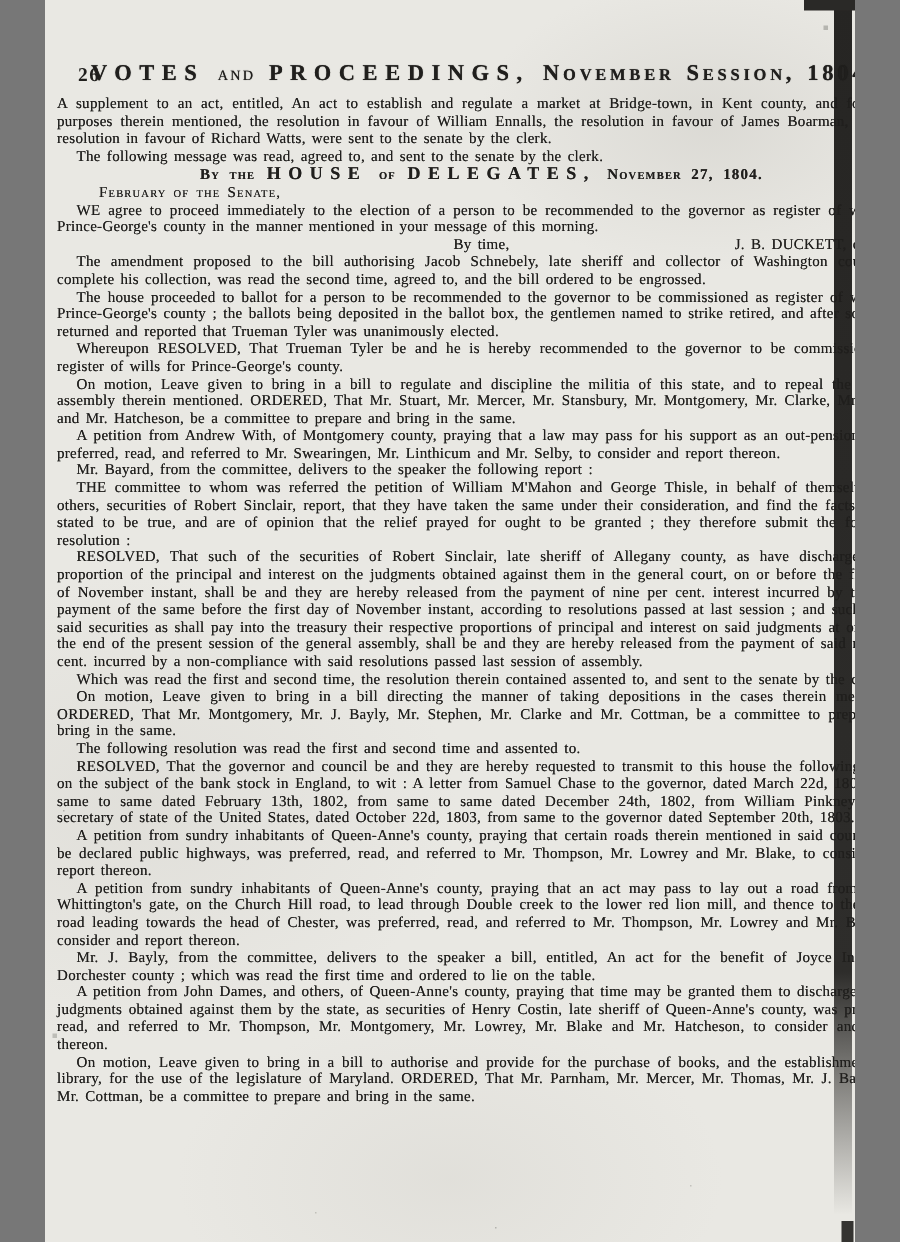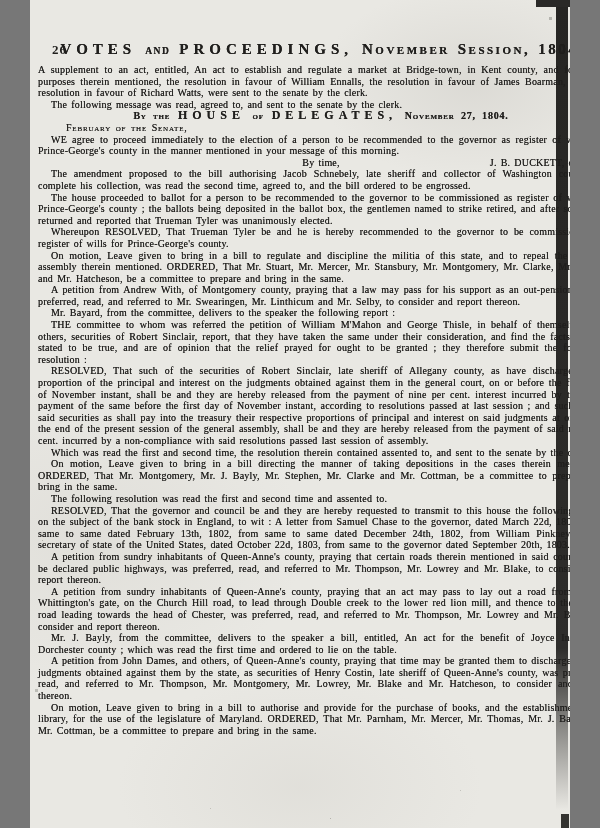--- a/index.html
+++ b/index.html
@@ -44,21 +44,21 @@
   }
   .header{
     position:absolute; top:40px; left:0; width:584px; text-align:center;
   }
   .page-number{
     position:absolute; left:22px; top:2px;
     font-size:13px; font-weight:700; letter-spacing:1px;
   }
   .title span{ text-shadow:0 0 0.5px rgba(25,24,22,0.9); }
   .seg-caps-large{font-size:15px; font-weight:700; letter-spacing:5px; margin:0 3px;text-align:center;}
-  .seg-caps-small{font-size:9.5px; font-weight:700; letter-spacing:1.5px; margin:0 2px;}
+  .seg-caps-small{font-size:9.5px; font-weight:400; letter-spacing:1.5px; margin:0 2px;}
   .seg-caps-med{font-size:15px; font-weight:700; letter-spacing:2.5px; margin:4px 2px; font-variant:small-caps;}
   .body{
     position:absolute; top:64px; left:8px; width:566px;
     font-size:10px; line-height:11.6px;
     letter-spacing:0.2px; word-spacing:1.4px;
     text-shadow:0 0 0.4px rgba(32,31,29,0.85);
   }
   .para{margin:0; text-align:justify; text-indent:13px;}
   .para.flush{text-indent:0;}
   .para.house-line{text-align:center; text-indent:0; word-spacing:3px;}

